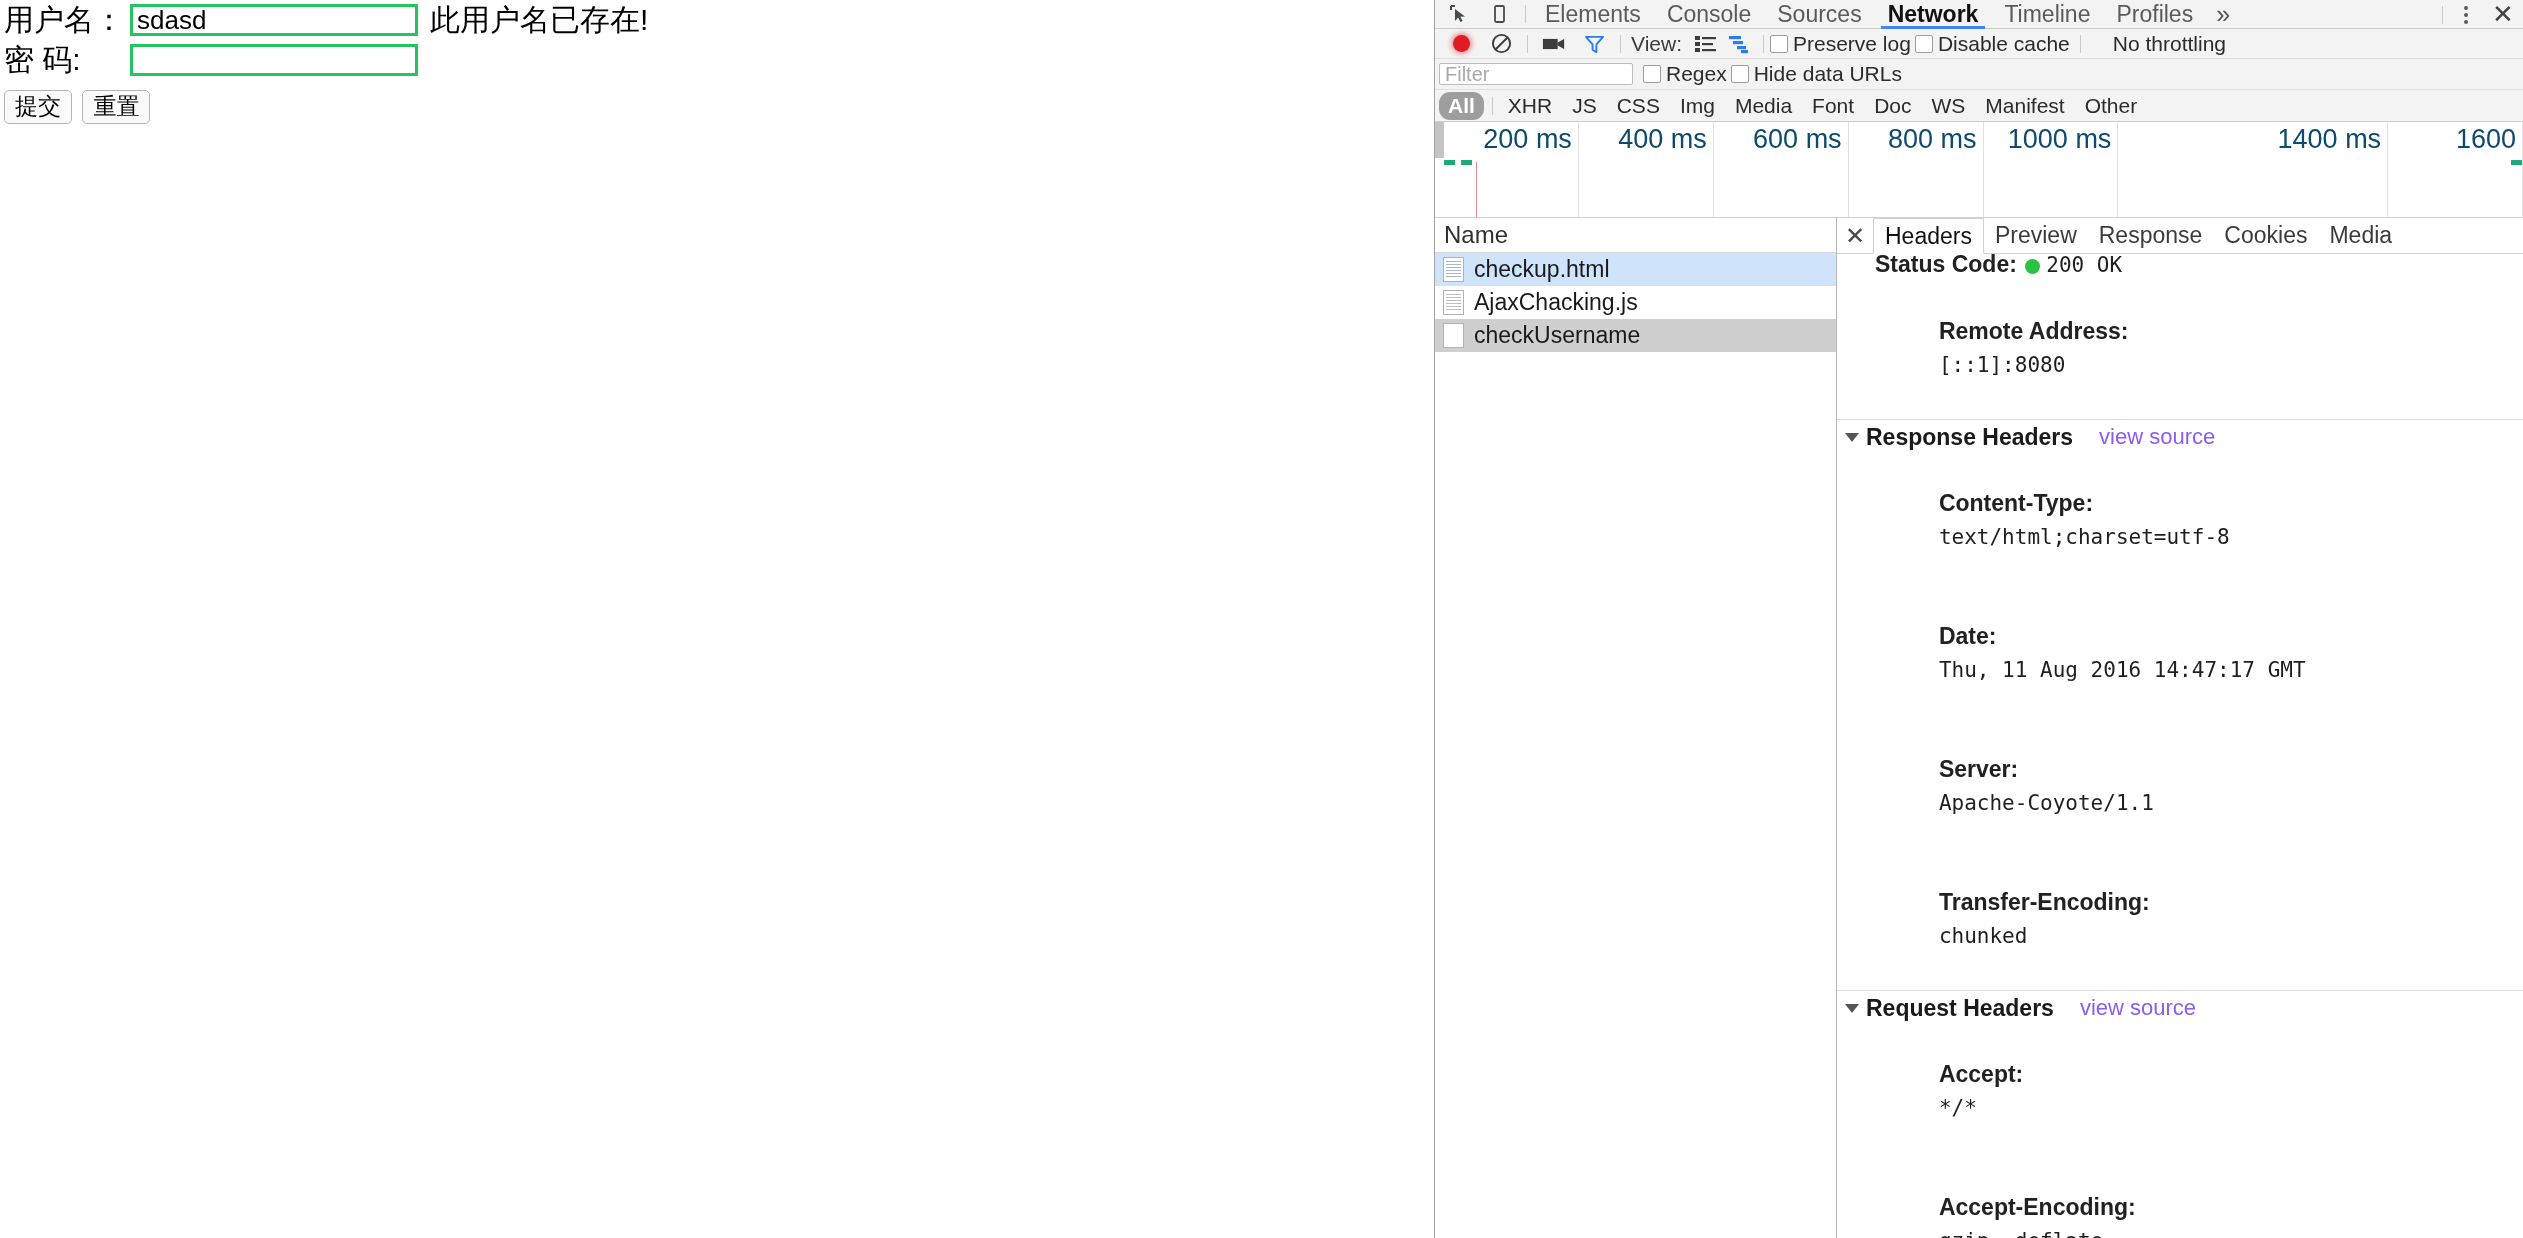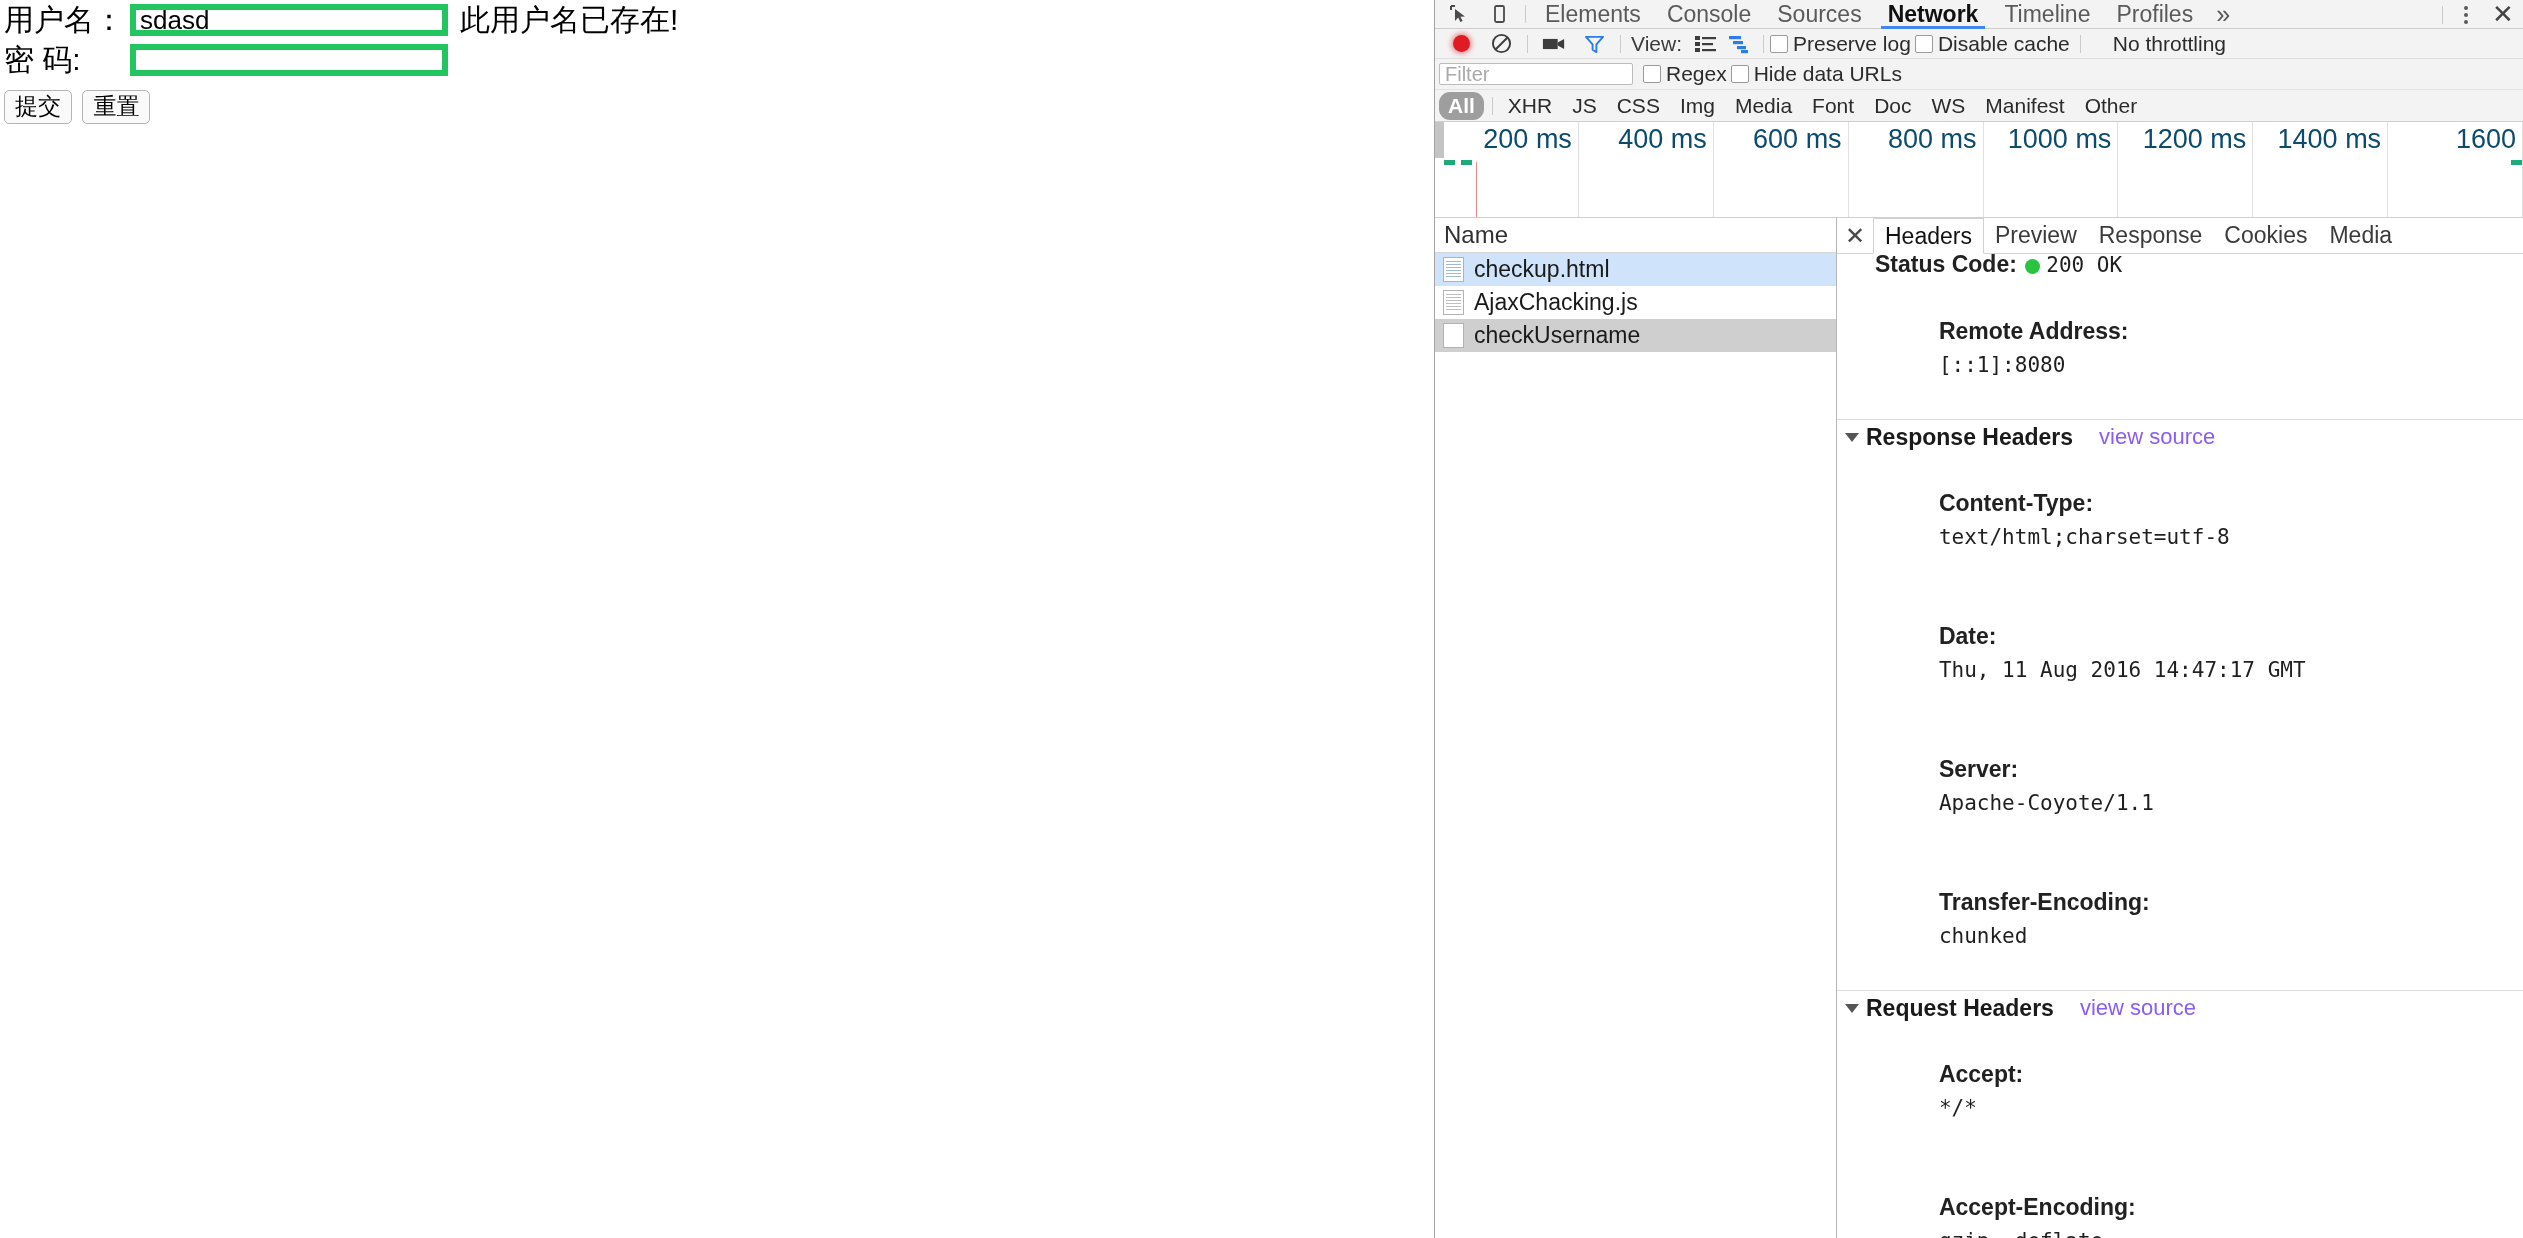--- a/index.html
+++ b/index.html
@@ -32,27 +32,27 @@
   .form-label {
     font-size: 30px;
     color: #000;
     white-space: nowrap;
     padding: 0 6px 0 4px;
     vertical-align: middle;
     line-height: 36px;
   }
   .form-field { vertical-align: middle; padding: 0; }
   .text-input {
-    width: 318px;
+    width: 288px;
     height: 32px;
     box-sizing: border-box;
     font-size: 26px;
     font-family: "Liberation Sans", sans-serif;
     padding: 1px 4px;
-    border: 6px solid #22c55e;
+    border: 3px solid #22c55e;
     background: #fff;
     color: #000;
     outline: none;
   }
   .hint-msg {
     font-size: 30px;
     color: #000;
     white-space: nowrap;
     padding-left: 12px;
     vertical-align: middle;
@@ -584,23 +584,20 @@
         </div>
       <div class="ov-tick" style="left:25%;width:12.5%">
           <span>600 ms</span>
         </div>
       <div class="ov-tick" style="left:37.5%;width:12.5%">
           <span>800 ms</span>
         </div>
       <div class="ov-tick" style="left:50%;width:12.5%">
           <span>1000 ms</span>
         </div>
-      <div class="ov-tick" style="left:62.5%;width:12.5%">
-          <span>1200 ms</span>
-        </div>
       <div class="ov-tick" style="left:75%;width:12.5%">
           <span>1400 ms</span>
         </div>
       <div class="ov-tick" style="left:87.5%;width:12.5%">
           <span>1600</span>
         </div>
 
       <div class="ov-green" style="left:0px;top:38px;width:11px"></div>
       <div class="ov-green" style="left:17px;top:38px;width:11px"></div>
       <div class="ov-green" style="right:1px;top:38px;width:11px"></div>

